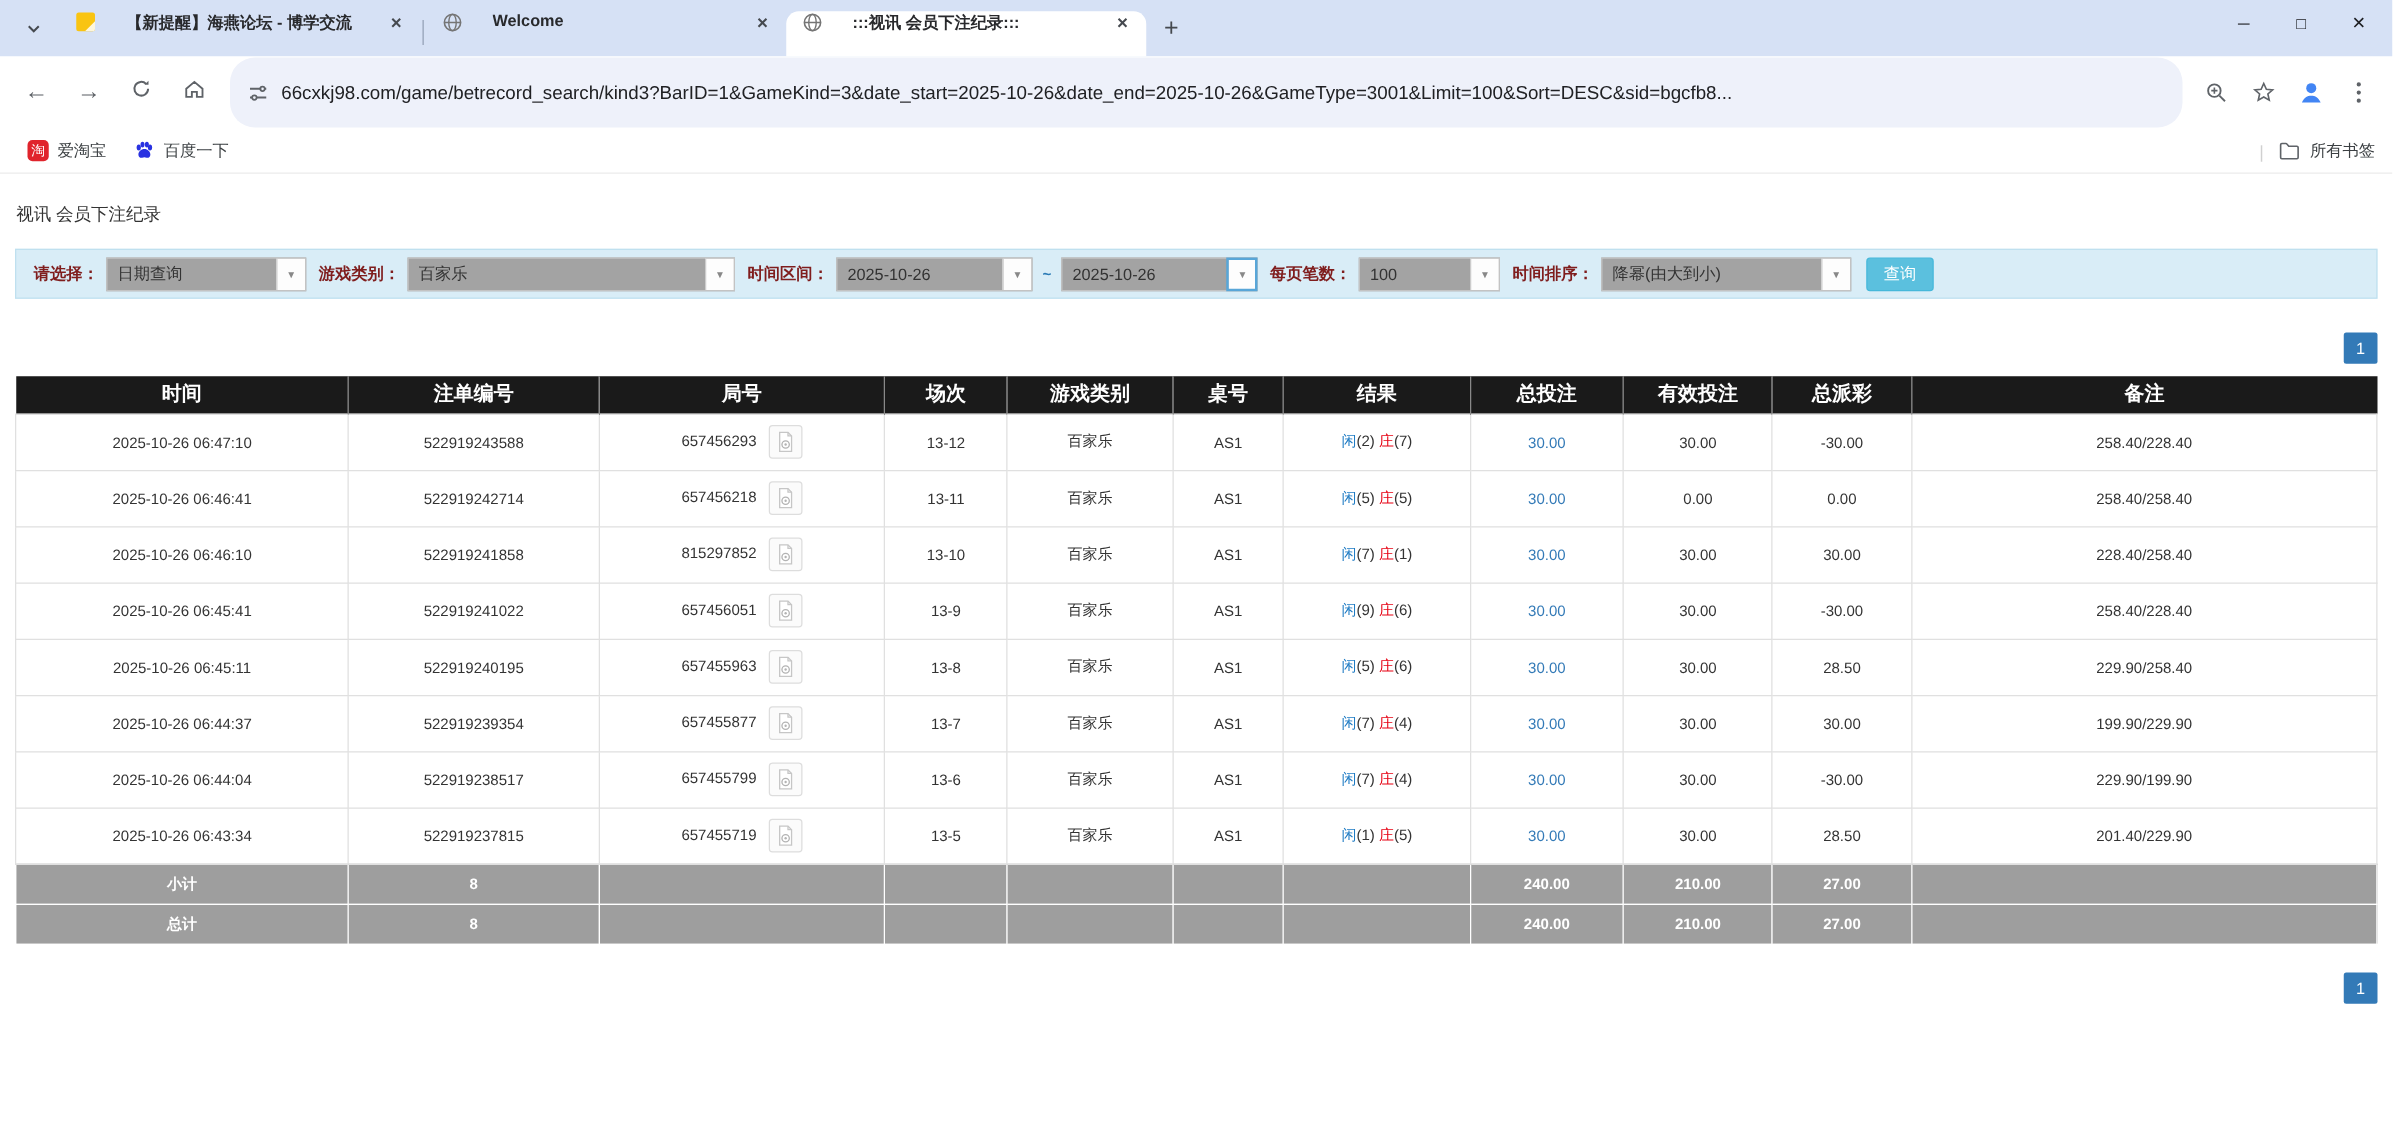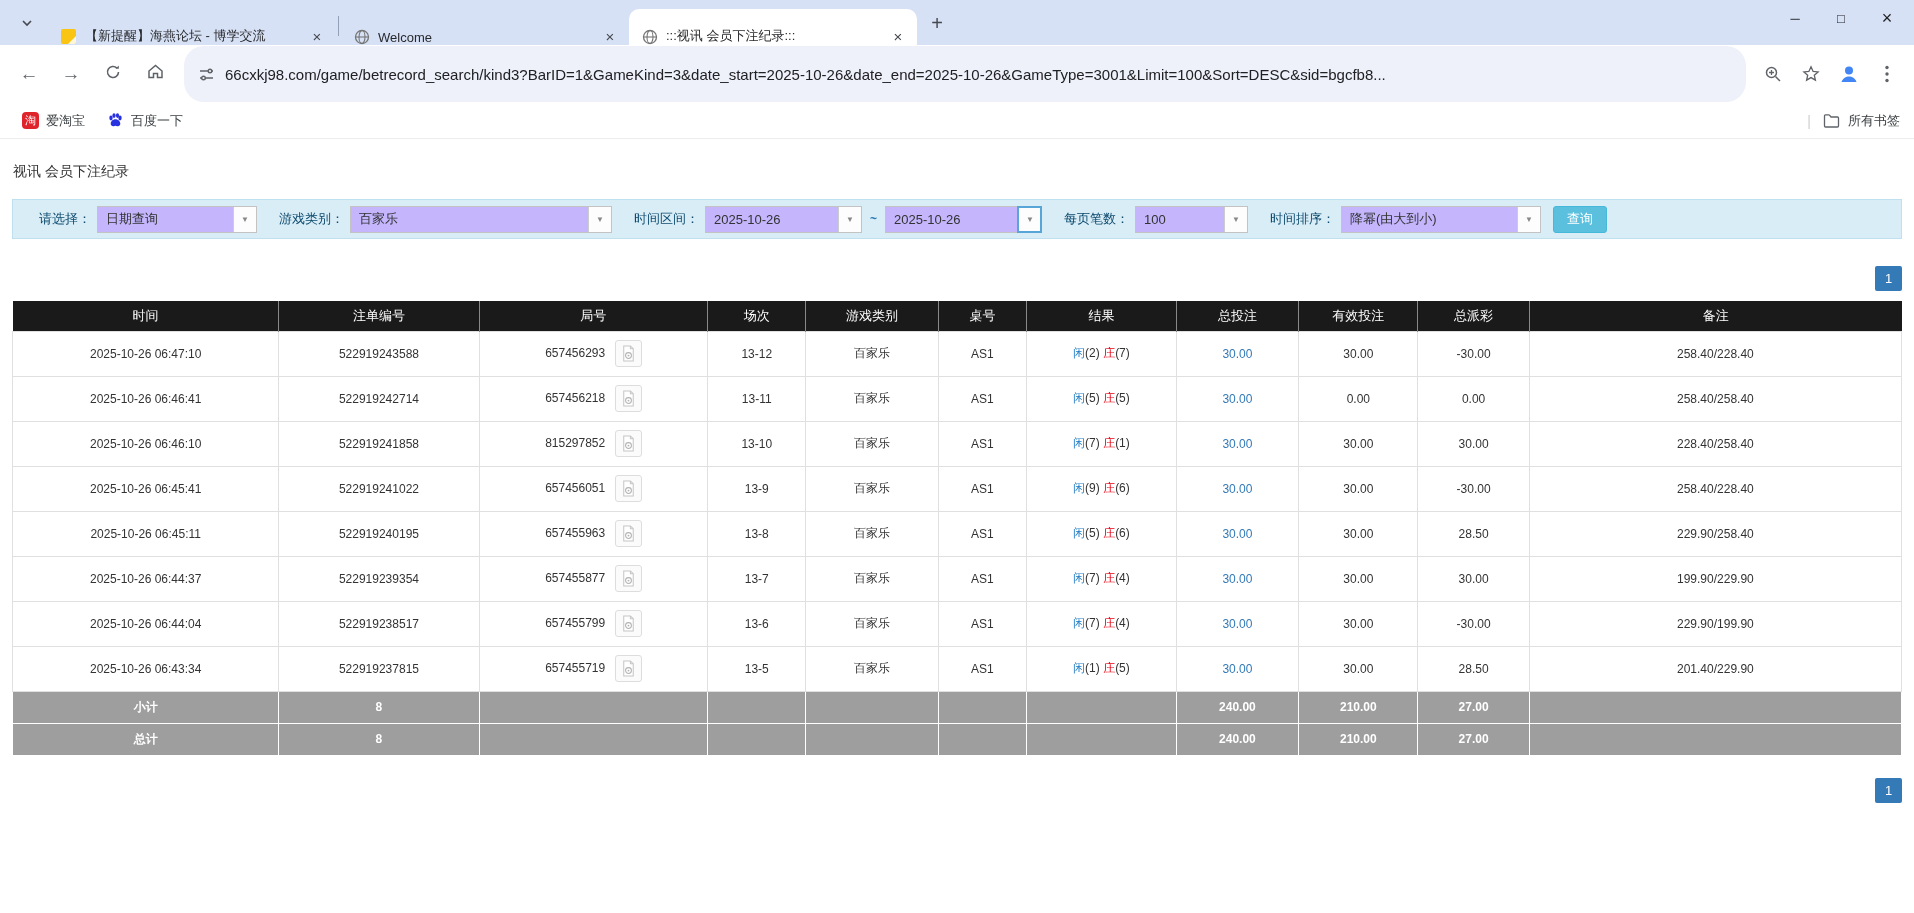--- a/index.html
+++ b/index.html
@@ -3,22 +3,22 @@
 <meta charset="utf-8">
 <style>
   * { margin:0; padding:0; box-sizing:border-box; }
   html,body { width:1914px; height:913px; overflow:hidden; background:#fff;
               font-family:"Liberation Sans","DejaVu Sans",sans-serif; }
 
   
   .tabbar { height:45px; background:#d6e1f5; display:flex; align-items:flex-end; padding:0 8px; position:relative; }
   .tab-search { width:30px; height:30px; margin:0 6px 7px 4px; border:none; background:transparent; border-radius:50%;
                 color:#45494f; font-size:14px; display:flex; align-items:center; justify-content:center; cursor:pointer; }
-  .tab { display:flex; align-items:flex-end; gap:8px; width:288px; height:36px; padding:0 10px 0 12px;
-         border-radius:10px 10px 0 0; color:#28292c; font-size:13px; position:relative; }
+  .tab { display:flex; align-items:flex-start; gap:24px; width:288px; height:36px; padding:0 10px 0 12px;
+         border-radius:10px 10px 0 0; color:#28292c; font-size:13px; position:relative;font-weight:bold; }
   .tab.active { background:#fff; }
   .tab-title { flex:1; white-space:nowrap; overflow:hidden; text-overflow:ellipsis; }
   .tab-close { width:18px; height:18px; border-radius:50%; display:flex; align-items:center; justify-content:center;
                font-size:15px; color:#45494f; cursor:pointer; flex:none; }
   .tab-divider { width:1px; height:20px; background:#93a0b5; margin:0 2px 9px 2px; }
   .favicon { width:17px; height:17px; flex:none; display:flex; align-items:center; justify-content:center; }
   .mail-ico { width:15px; height:15px; background:#f9c412; border-radius:2px; position:relative; overflow:hidden; }
   .mail-ico:after { content:""; position:absolute; right:0; bottom:0; border-style:solid; border-width:0 0 8px 8px;
                     border-color:transparent transparent #fff transparent; opacity:.85; }
   .newtab-btn { width:28px; height:28px; margin:0 0 8px 6px; border:none; background:transparent; border-radius:50%;
@@ -44,43 +44,43 @@
                 display:flex; align-items:center; justify-content:center; }
   .bm-right { margin-left:auto; display:flex; align-items:center; gap:8px; }
   .bm-sep { color:#d0d0d0; font-size:14px; margin-right:4px; }
 
   
   .page-body { background:#fff; font-size:12px; color:#333; }
   .page-title { font-size:14px; font-weight:400; color:#333; margin:24px 0 18px 13px; }
 
   .filterbar { margin:0 12px; height:40px; background:#d9edf7; border:1px solid #bfe0ef; display:flex;
                align-items:center; padding:0 10px; gap:6px; }
-  .f-label { color:#0c4a6e; font-weight:normal; font-size:13px; white-space:nowrap; margin-left:16px; }
-  .sel { display:flex; height:27px; background:#c4b5fd; border:1px solid #c3c3c3; align-items:stretch; }
+  .f-label { color:#7f1d1d; font-weight:bold; font-size:13px; white-space:nowrap; margin-left:4px; }
+  .sel { display:flex; height:27px; background:#a3a3a3; border:1px solid #c3c3c3; align-items:stretch; }
   .sel-val { display:flex; align-items:center; padding:0 8px; font-size:13px; color:#333; flex:1; white-space:nowrap; }
   .sel-caret { width:23px; border-left:1px solid #ccc; background:#fdfdfd; display:flex; align-items:center;
                justify-content:center; color:#888; font-size:8px; cursor:pointer; }
   .sel-caret.focused { outline:2px solid #58a6d8; outline-offset:-1px; }
   .tilde { color:#2a7ab5; font-weight:bold; margin:0 2px; }
   .search-btn { height:27px; padding:0 13px; background:#5bc0de; border:1px solid #46b8da; border-radius:3px;
                 color:#fff; font-size:13px; cursor:pointer; margin-left:6px; }
 
   .infobar { margin:21px 12px 0 12px; height:35px; background:#dff0d8; display:flex; align-items:center;
              justify-content:space-between; padding:0 12px; font-size:13px; }
   .info-left { color:#555; }
   .info-right { color:#f00; }
 
   .pager { display:flex; justify-content:flex-end; margin:0 12px; }
   .pager.top { margin-top:27px; }
   .pager.bottom { margin-top:22px; }
   .page-box { min-width:27px; height:25px; background:#337ab7; color:#fff; font-size:13px; display:flex;
               align-items:center; justify-content:center; border-radius:2px; cursor:pointer; }
 
   table.bets { width:1890px; margin:10px 12px 0 12px; border-collapse:collapse; table-layout:fixed; }
-  .bets thead th { background:#1a1a1a; color:#fff; font-size:13px; font-weight:normal; height:30px;
+  .bets thead th { background:#1a1a1a; color:#fff; font-size:16px; font-weight:bold; height:30px;
                    border-left:1px solid #888; }
   .bets thead th:first-child { border-left:none; }
   .bets tbody td { height:45px; border:1px solid #e0e0e0; text-align:center; font-size:12px; color:#333;
                    background:#fff; }
   .bets .c-time{width:14.1%}.bets .c-bet{width:10.6%}.bets .c-round{width:12.1%}.bets .c-sess{width:5.2%}
   .bets .c-game{width:7%}.bets .c-tbl{width:4.7%}.bets .c-res{width:7.9%}.bets .c-total{width:6.5%}
   .bets .c-valid{width:6.3%}.bets .c-pay{width:5.9%}.bets .c-note{width:auto}
   .res-p { color:#1e7bc4; } .res-b { color:#e60012; } .res-n { color:#333; }
   .bet-link { color:#337ab7; text-decoration:none; cursor:pointer; }
   .neg { color:#f00; }

